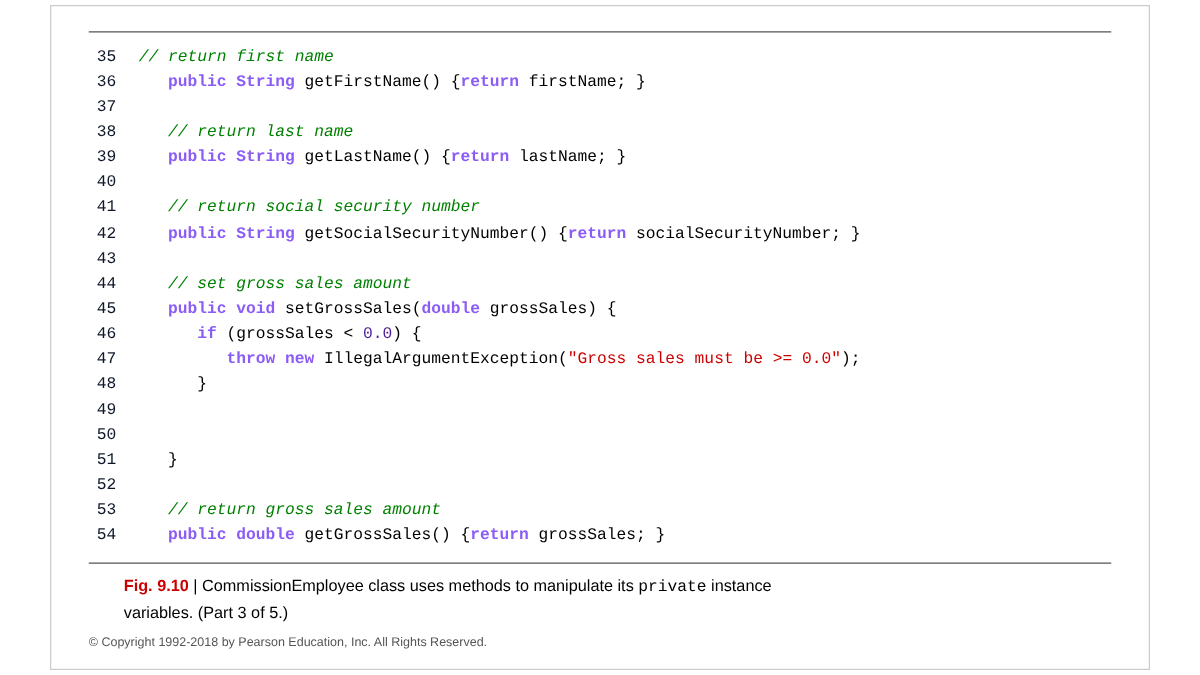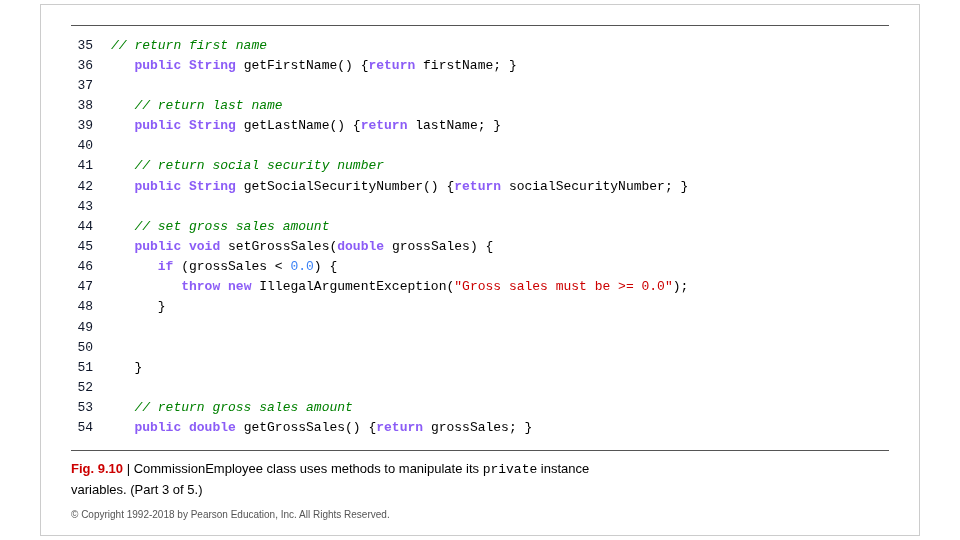--- a/index.html
+++ b/index.html
@@ -54,20 +54,21 @@
     .divider-bottom {
       border-top: 1px solid #555555;
       margin-top: 10px;
       margin-bottom: 8px;
     }
     .caption {
       font-family: Arial, sans-serif;
       font-size: 13px;
       line-height: 1.5;
       color: #000000;
+      margin-left: 28px;
     }
     .caption-fig {
       color: #cc0000;
       font-weight: bold;
     }
     .copyright {
       font-size: 10px;
       color: #555555;
       margin-top: 10px;
     }
@@ -117,21 +118,21 @@
       <div class="code-line">
         <span class="line-num">44</span>
         <span class="line-code"><span class="cm">   // set gross sales amount</span></span>
       </div>
       <div class="code-line">
         <span class="line-num">45</span>
         <span class="line-code"><span class="kw">   public </span><span class="kw">void</span><span> setGrossSales(</span><span class="kw">double</span><span> grossSales) {</span></span>
       </div>
       <div class="code-line">
         <span class="line-num">46</span>
-        <span class="line-code"><span>      </span><span class="kw">if</span><span> (grossSales &lt; </span><span style="color: #3b82f6;">0.0</span><span>) {</span></span>
+        <span class="line-code"><span>      </span><span class="kw">if</span><span> (grossSales &lt; </span><span style="color: #4c1d95;">0.0</span><span>) {</span></span>
       </div>
       <div class="code-line">
         <span class="line-num">47</span>
         <span class="line-code"><span>         </span><span class="kw">throw new</span><span> IllegalArgumentException(</span><span class="str">"Gross sales must be &gt;= 0.0"</span><span>);</span></span>
       </div>
       <div class="code-line">
         <span class="line-num">48</span>
         <span class="line-code"><span>      }</span></span>
       </div>
       <div class="code-line">

